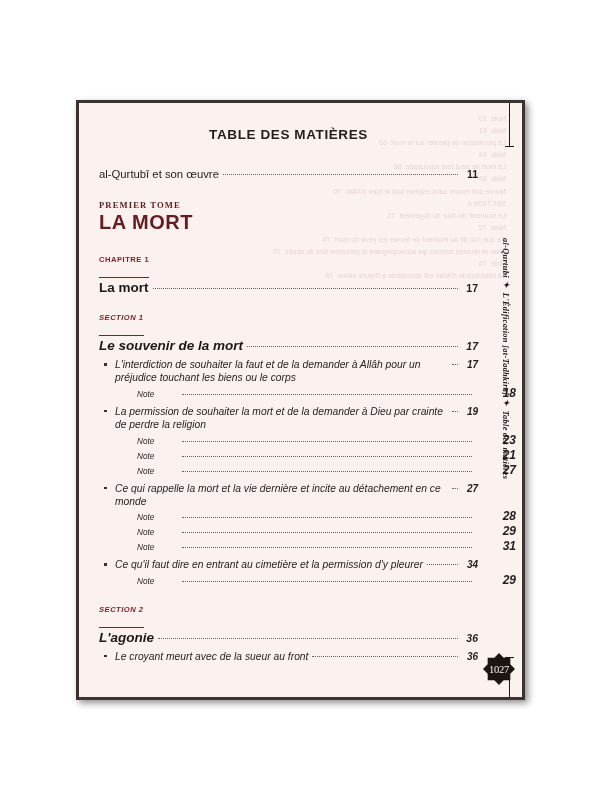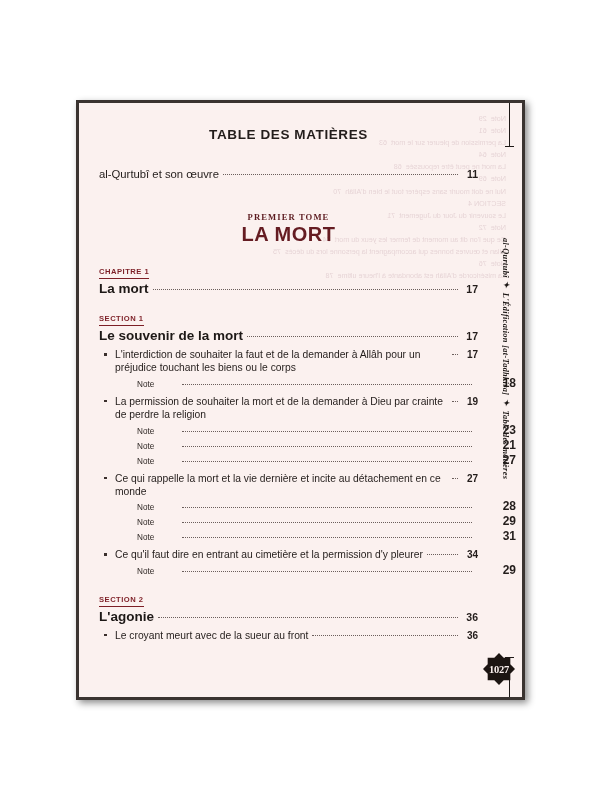--- a/index.html
+++ b/index.html
@@ -91,21 +91,21 @@
   
   #front-matter { margin-top: 26px; }
   .fm-entry {
     font-size: 11.3px;
     color: #231d1b;
     margin-bottom: 17px;
   }
   .fm-entry .toc-page { font-size: 10.5px; }
 
   
-  #tome-block { text-align: center; margin: 32px 0 4px 0; }
+  #tome-block { margin: 20px 0 4px 0; }
   #tome-label {
     font-family: "Liberation Serif", serif;
     font-size: 8.6px;
     font-weight: bold;
     letter-spacing: 1.1px;
     color: #5c1b20;
   }
   #tome-title {
     font-size: 20px;
     font-weight: bold;
@@ -115,31 +115,31 @@
   }
 
   
   .kicker {
     display: inline-block;
     font-size: 7.6px;
     font-weight: bold;
     letter-spacing: 0.5px;
     color: #7d1f26;
     border-bottom: 1.4px solid #7d1f26;
-    padding-bottom: 2px;
+    padding-bottom: 13px;
     margin-bottom: 2px;
   }
   .heading-row {
     font-size: 13.5px;
     font-weight: bold;
     color: #1d1816;
   }
   .heading-row .toc-page { font-size: 10.5px; }
   .block-chapter { margin-top: 14px; }
-  .block-section { margin-top: 11px; }
+  .block-section { margin-top: 11px; font-style: italic; }
 
   
   .item-row {
     font-size: 10.3px;
     color: #231d1b;
     margin-top: 5px;
     padding-left: 16px;
     position: relative;
     line-height: 13.4px;
   }
@@ -224,21 +224,21 @@
     clip-path: polygon(
       50% 0%, 64.6% 14.6%, 85.4% 14.6%, 85.4% 35.4%, 100% 50%,
       85.4% 64.6%, 85.4% 85.4%, 64.6% 85.4%, 50% 100%, 35.4% 85.4%,
       14.6% 85.4%, 14.6% 64.6%, 0% 50%, 14.6% 35.4%, 14.6% 14.6%, 35.4% 14.6%
     );
   }
   #folio-number {
     position: relative;
     font-family: "Liberation Serif", serif;
     font-size: 10.5px;
-    font-weight: bold;
+    font-weight: normal;
     color: #fbf1ef;
     letter-spacing: -0.3px;
   }
 </style>
 </head>
 <body>
 
 <div id="book-page">
 
   <div id="bleed-through">Note  29

